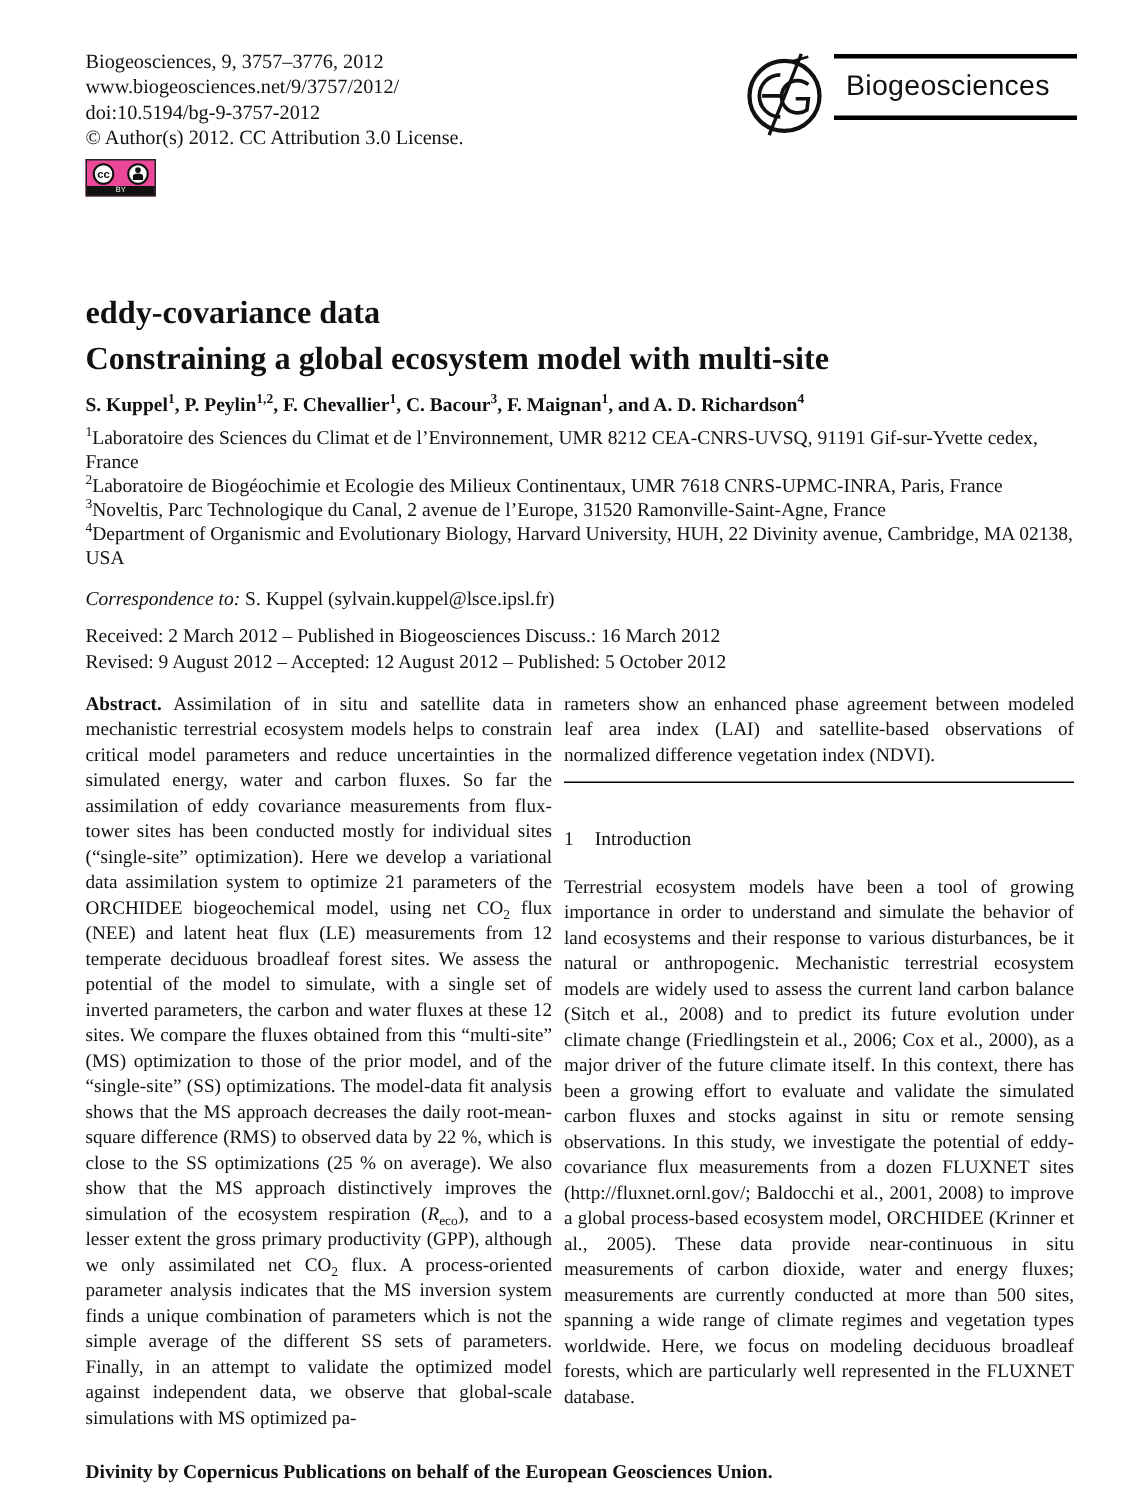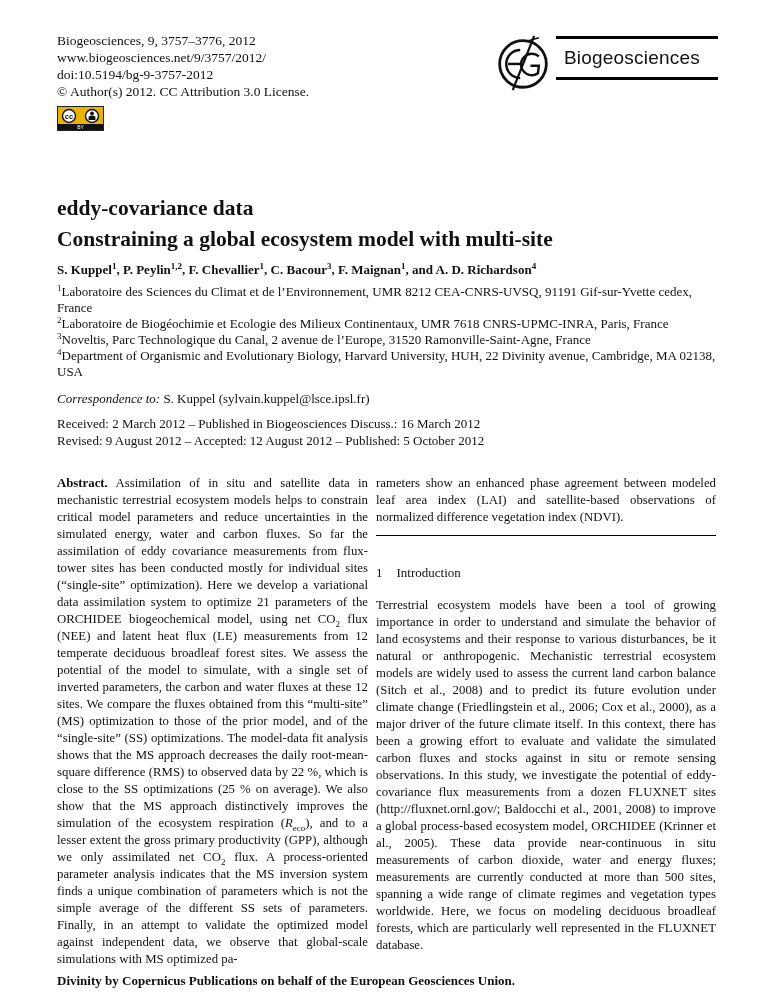--- a/index.html
+++ b/index.html
@@ -3,39 +3,39 @@
 <meta charset="utf-8">
 <style>
   * { margin: 0; padding: 0; box-sizing: border-box; }
   html, body { width: 759px; height: 1000px; background: #ffffff; overflow: hidden; }
   body { font-family: "Liberation Serif", "DejaVu Serif", serif; color: #111; position: relative; }
   .page { position: relative; width: 759px; height: 1000px; padding: 0 41px 0 57px; }
 
   
   .topbar { display: flex; justify-content: space-between; align-items: flex-start; margin-top: 32px; }
   .pub-info { font-size: 13.5px; line-height: 17px; }
-  .cc-badge { margin-top: 6px; width: 47px; height: 25px; border: 1px solid #222; background: #eab308; position: relative; display: flex; align-items: center; justify-content: space-around; padding-bottom: 5px; }
+  .cc-badge { margin-top: 6px; width: 47px; height: 25px; border: 1px solid #222; background: #ec4899; position: relative; display: flex; align-items: center; justify-content: space-around; padding-bottom: 5px; }
   .cc-badge svg { display: block; }
   .cc-strip { position: absolute; left: 0; right: 0; bottom: 0; height: 6px; background: #111; color: #fff; font-size: 5px; line-height: 6px; text-align: center; font-family: "Liberation Sans", sans-serif; }
 
   .journal-logo { display: flex; align-items: flex-start; gap: 5px; }
   .globe { margin-top: 2px; }
   .jl-right { width: 162px; border-top: 3px solid #000; border-bottom: 3px solid #000; padding: 8px 0 8px 8px; margin-top: 4px; }
   .jl-name { font-family: "Liberation Sans", sans-serif; font-weight: normal; font-size: 19px; line-height: 22px; letter-spacing: 0.2px; }
 
   
   .title { margin-top: 62px; font-size: 21.5px; font-weight: bold; line-height: 31px; }
   .authors { margin-top: 6px; font-size: 13px; font-weight: bold; line-height: 17px; }
   .authors sup, .affil sup { font-size: 9px; line-height: 0; }
   .affils { margin-top: 6px; font-size: 13px; line-height: 16px; }
   .correspondence { margin-top: 10px; font-size: 13px; line-height: 17px; }
   .history { margin-top: 8px; font-size: 13px; line-height: 17px; }
 
   
-  .columns { margin-top: 26px; display: flex; gap: 8px; }
+  .columns { margin-top: 12px; display: flex; gap: 8px; }
   .col-left  { width: 311px; }
   .col-right { width: 340px; }
   .body-text { font-size: 12.8px; line-height: 17px; text-align: justify; }
   .body-text sub { font-size: 9px; line-height: 0; }
   .abs-label { font-weight: bold; }
   .rule { border: none; border-top: 1.5px solid #000; margin-top: 9px; }
   .section-heading { margin-top: 28px; font-size: 13px; font-weight: normal; line-height: 17px; }
   .hgap { display: inline-block; width: 14px; }
   .intro-par { margin-top: 16px; }
 

